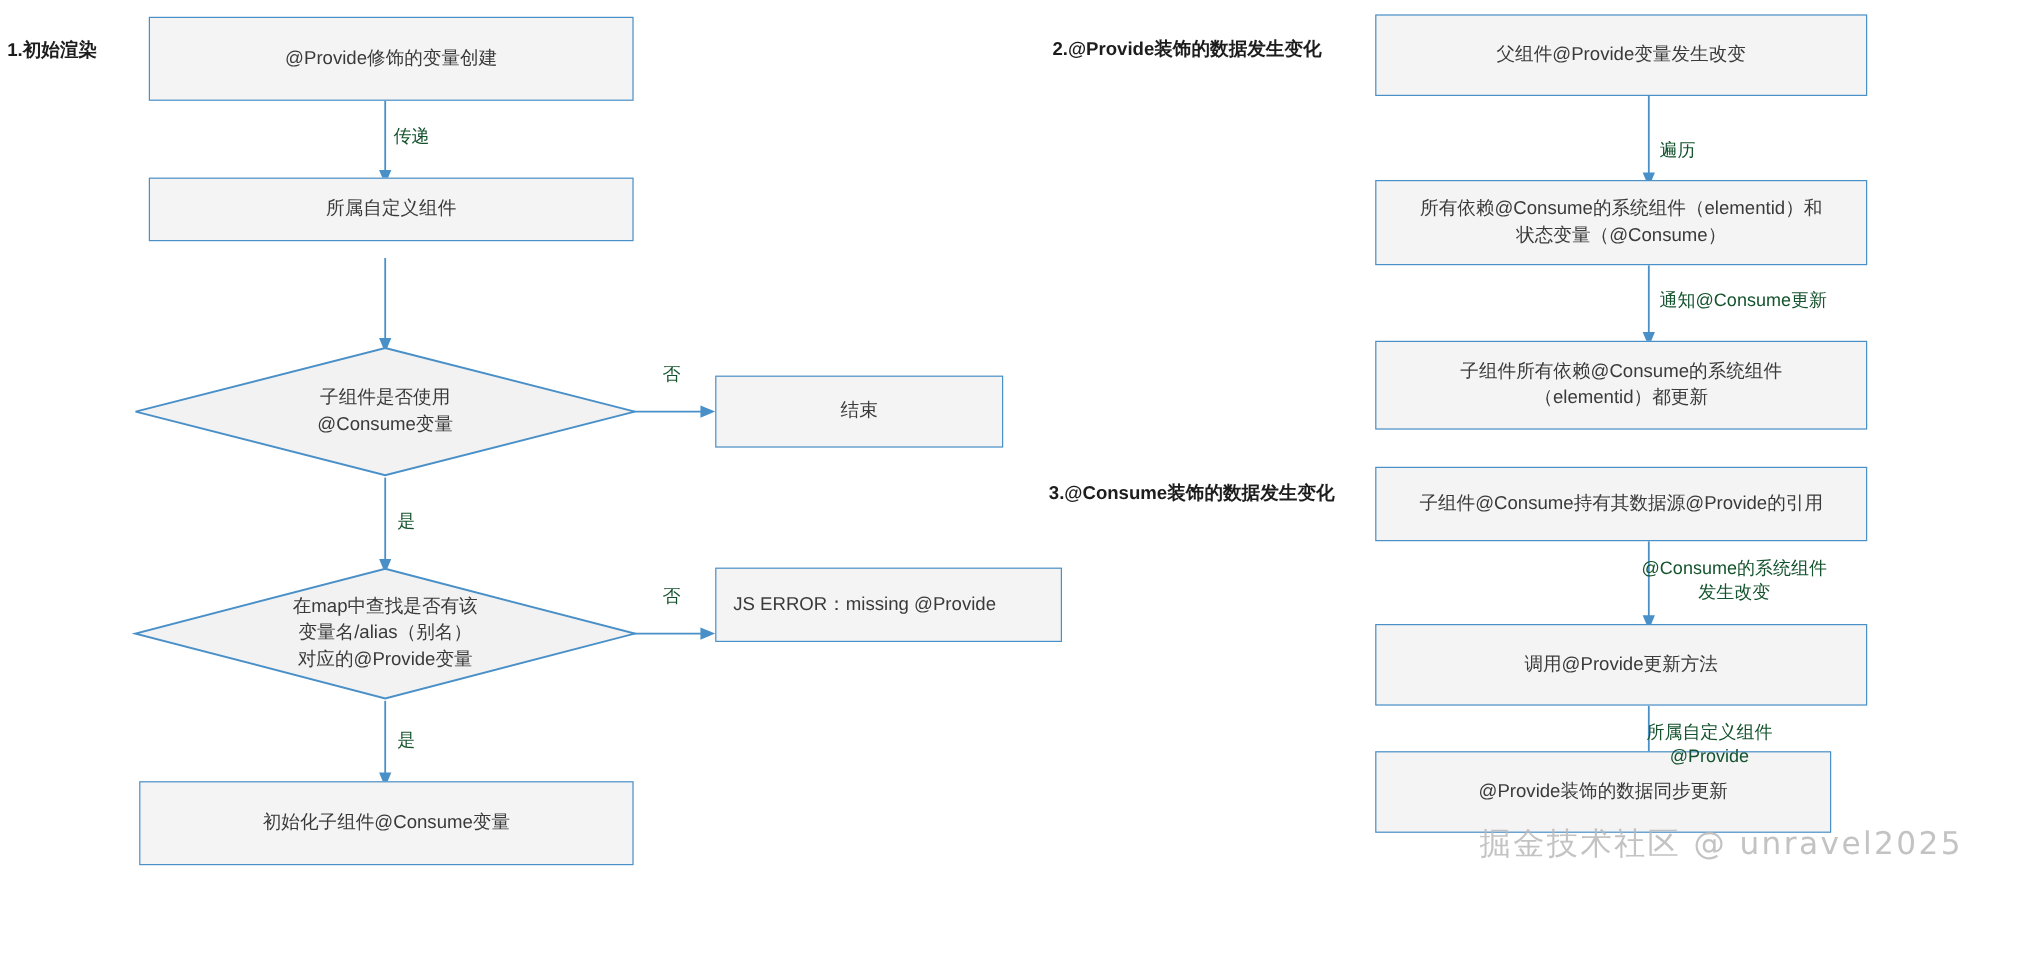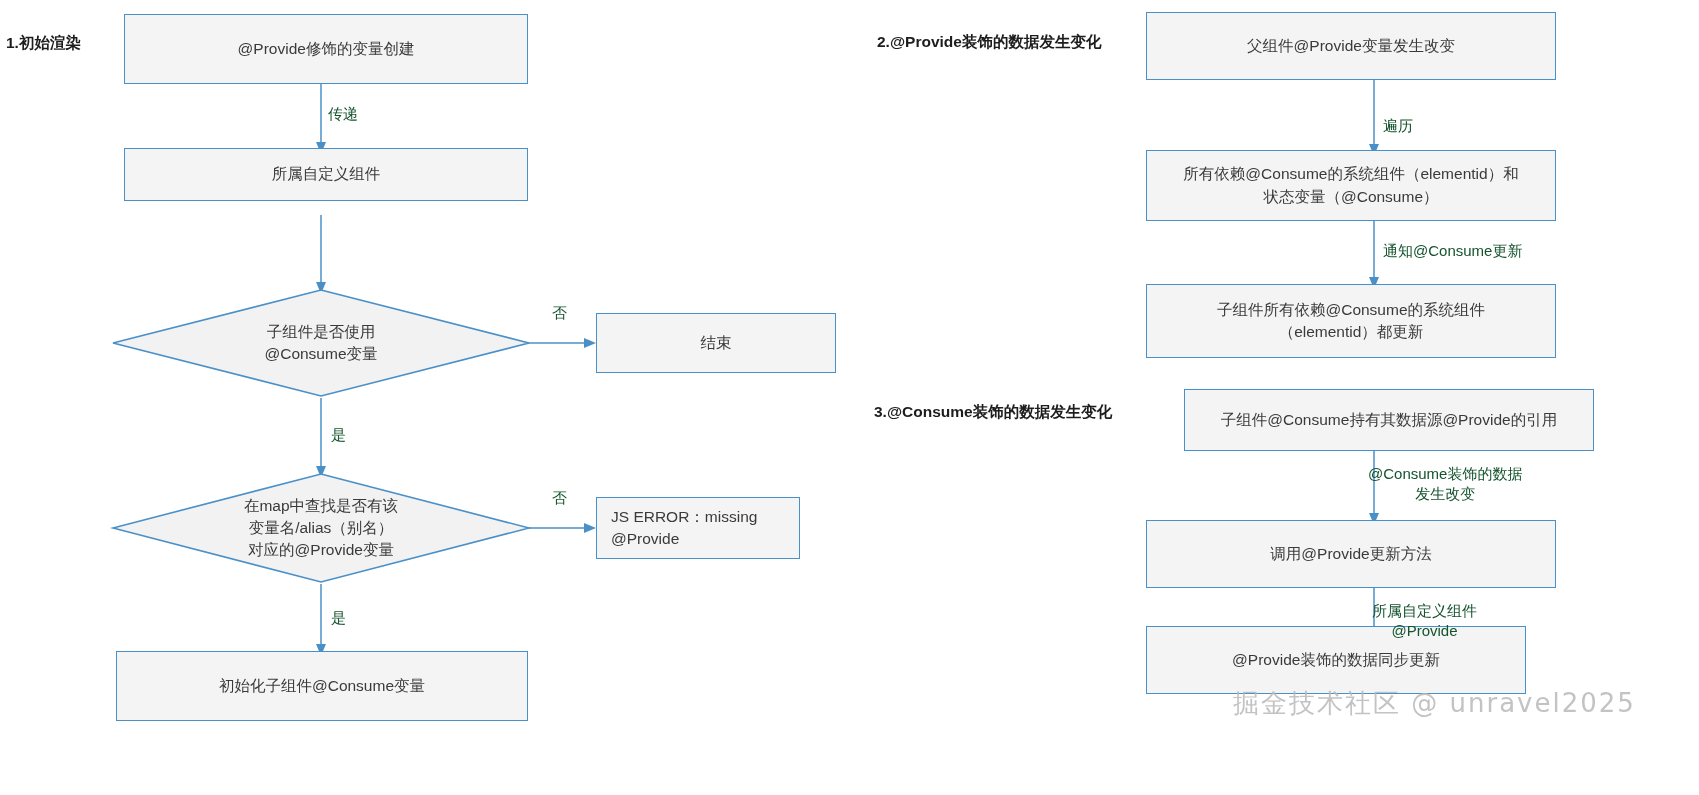--- a/index.html
+++ b/index.html
@@ -77,47 +77,47 @@
 
   <div class="diamond" style="left:110px;top:472px;width:422px;height:112px;">
     <svg width="422" height="112" viewBox="0 0 422 112" xmlns="http://www.w3.org/2000/svg">
       <polygon points="211,2 419,56 211,110 3,56" fill="#f2f2f2" stroke="#4a90c8" stroke-width="1.6"></polygon>
     </svg>
     <div class="dtext">在map中查找是否有该
 变量名/alias（别名）
 对应的@Provide变量</div>
   </div>
 
-  <div class="node left-al" style="left:596px;top:497px;width:204px;height:62px;">JS ERROR：missing @Provide</div>
+  <div class="node left-al" style="left:596px;top:473px;width:289px;height:62px;">JS ERROR：missing @Provide</div>
 
   <div class="node" style="left:116px;top:651px;width:412px;height:70px;">初始化子组件@Consume变量</div>
 
   <div class="edge-label" style="left:328px;top:104px;">传递</div>
   <div class="edge-label" style="left:552px;top:303px;">否</div>
   <div class="edge-label" style="left:331px;top:425px;">是</div>
   <div class="edge-label" style="left:552px;top:488px;">否</div>
   <div class="edge-label" style="left:331px;top:608px;">是</div>
 
   <div class="node" style="left:1146px;top:12px;width:410px;height:68px;">父组件@Provide变量发生改变</div>
 
   <div class="node" style="left:1146px;top:150px;width:410px;height:71px;white-space:pre-line;">所有依赖@Consume的系统组件（elementid）和
 状态变量（@Consume）</div>
 
   <div class="node" style="left:1146px;top:284px;width:410px;height:74px;white-space:pre-line;">子组件所有依赖@Consume的系统组件
 （elementid）都更新</div>
 
   <div class="edge-label" style="left:1383px;top:100px;margin-top:16px;">遍历</div>
   <div class="edge-label" style="left:1383px;top:241px;">通知@Consume更新</div>
 
-  <div class="node" style="left:1184px;top:389px;width:410px;height:62px;">子组件@Consume持有其数据源@Provide的引用</div>
+  <div class="node" style="left:1146px;top:389px;width:410px;height:62px;">子组件@Consume持有其数据源@Provide的引用</div>
 
   <div class="node" style="left:1146px;top:520px;width:410px;height:68px;">调用@Provide更新方法</div>
 
   <div class="node" style="left:1146px;top:626px;width:380px;height:68px;">@Provide装饰的数据同步更新</div>
 
-  <div class="edge-label" style="left:1368px;top:464px;">@Consume装饰的数据
+  <div class="edge-label" style="left:1368px;top:464px;">@Consume的系统组件
 发生改变</div>
   <div class="edge-label" style="left:1372px;top:601px;">所属自定义组件
 @Provide</div>
 
   <div class="watermark" style="left:1233px;top:686px;">掘金技术社区 @ unravel2025</div>
 
 </div>
 
 </body></html>

